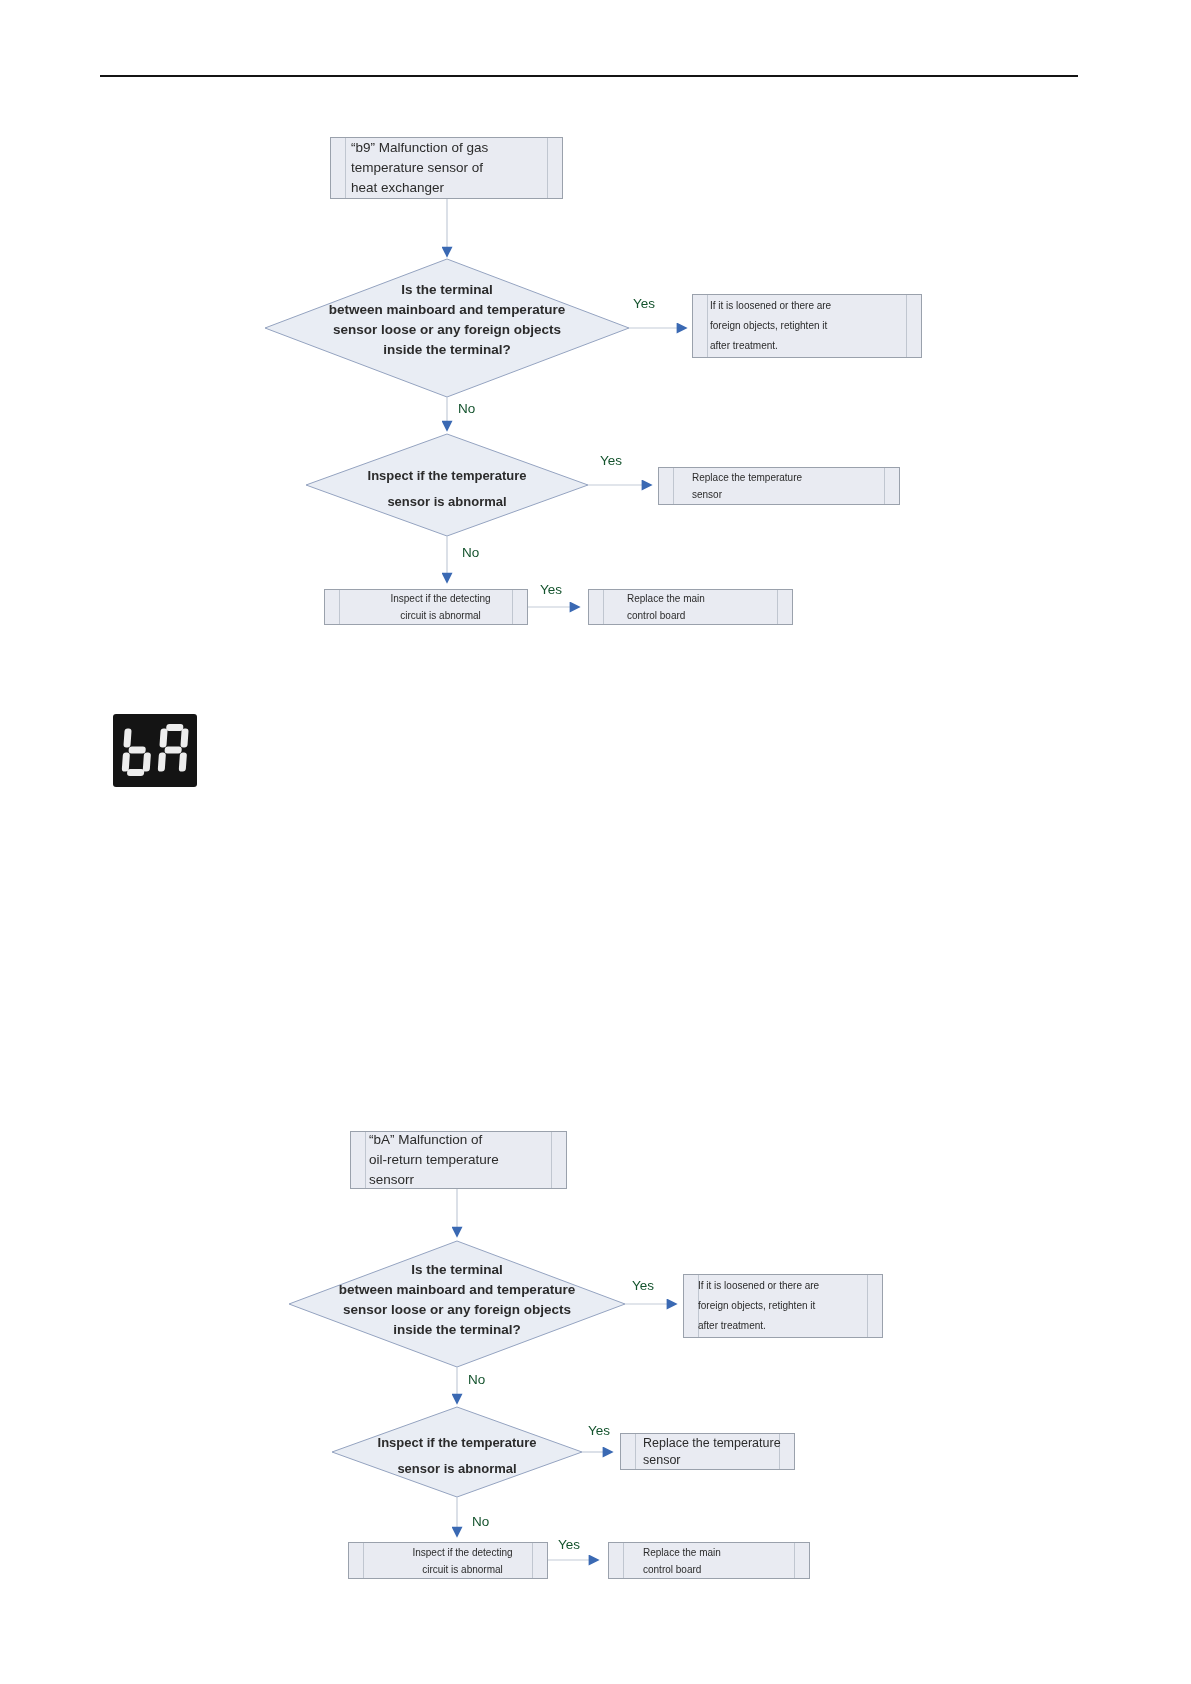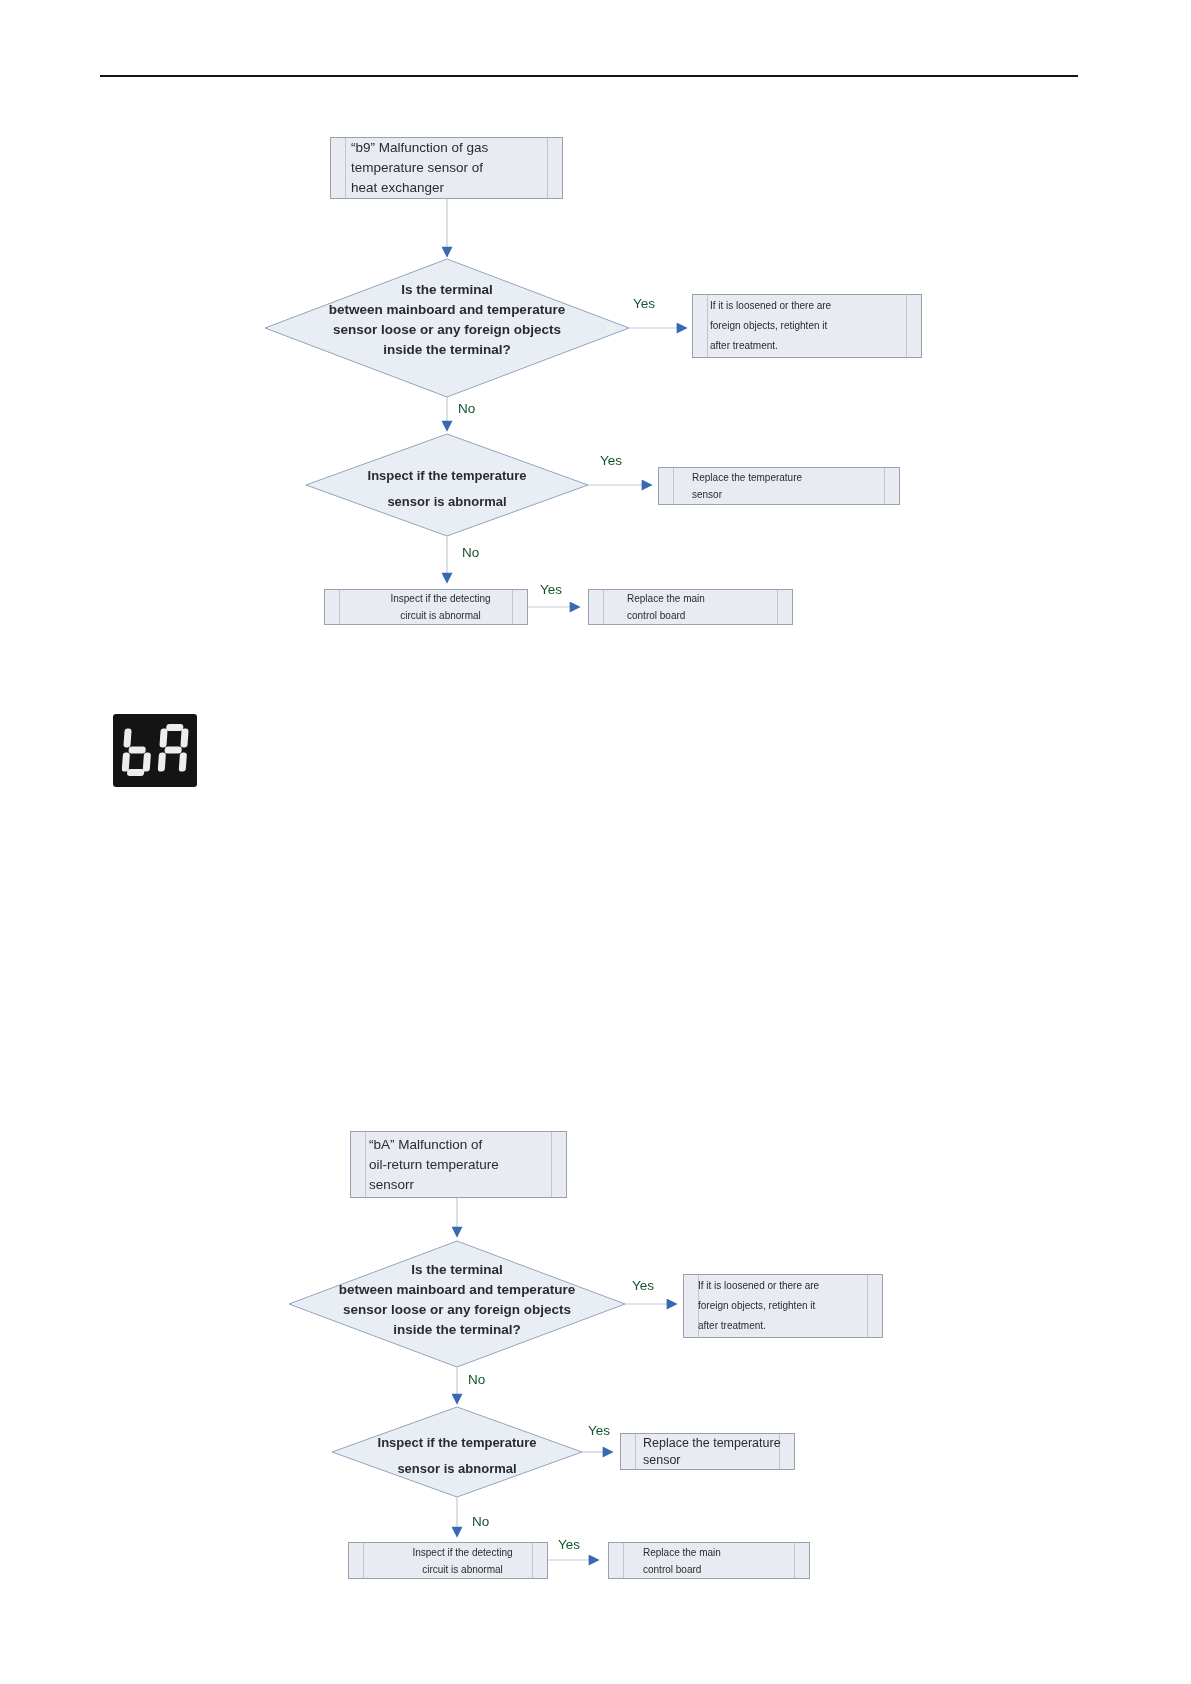--- a/index.html
+++ b/index.html
@@ -139,21 +139,21 @@
       <line x1="457" y1="1176" x2="457" y2="1224" marker-end="url(#ah2)"></line>
       <polygon class="diamond" points="457,1229 625,1292 457,1355 289,1292"></polygon>
       <line x1="625" y1="1292" x2="676" y2="1292" marker-end="url(#ah2)"></line>
       <line x1="457" y1="1355" x2="457" y2="1391" marker-end="url(#ah2)"></line>
       <polygon class="diamond" points="457,1395 582,1440 457,1485 332,1440"></polygon>
       <line x1="582" y1="1440" x2="612" y2="1440" marker-end="url(#ah2)"></line>
       <line x1="457" y1="1485" x2="457" y2="1524" marker-end="url(#ah2)"></line>
       <line x1="548" y1="1548" x2="598" y2="1548" marker-end="url(#ah2)"></line>
     </svg>
 
-    <div class="fc-box lh20" style="left:350px; top:1119px; width:217px; height:67px; padding-left:18px;">
+    <div class="fc-box lh20" style="left:350px; top:1119px; width:217px; height:58px; padding-left:18px;">
       <span>“bA” Malfunction of
 oil-return temperature
 sensorr</span>
     </div>
 
     <div class="dtext" style="left:292px; top:1248px; width:330px; height:88px;">
       <span>Is the terminal
 between mainboard and temperature
 sensor loose or any foreign objects
 inside the terminal?</span>

